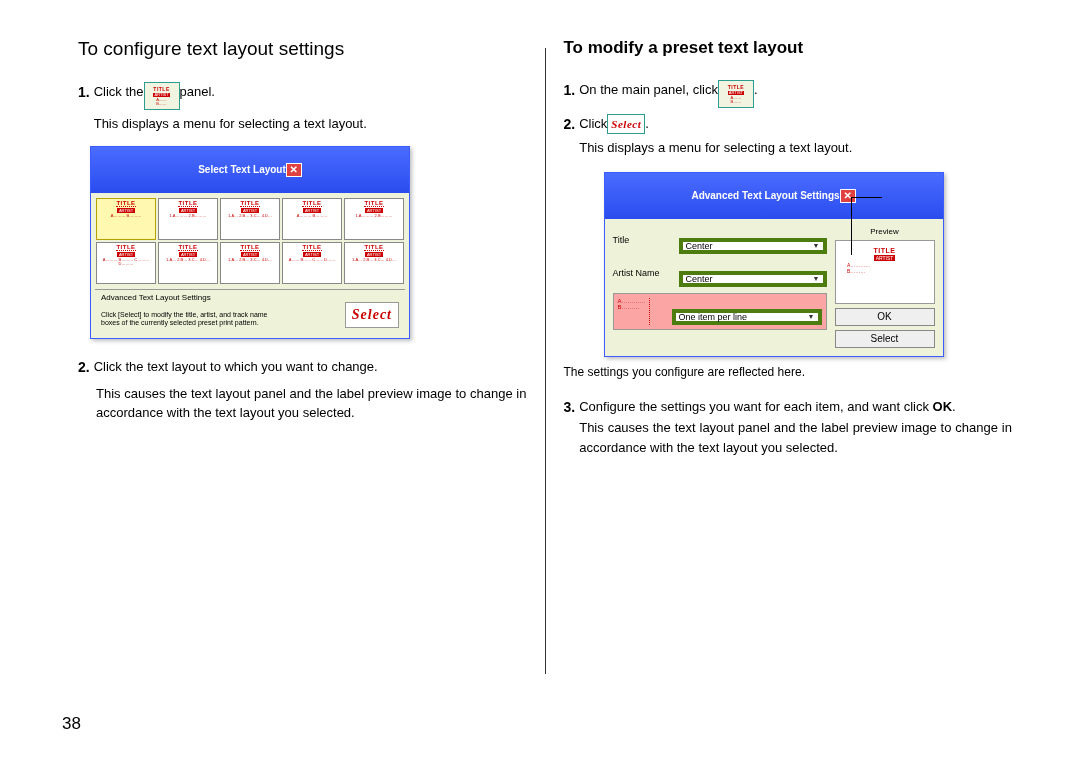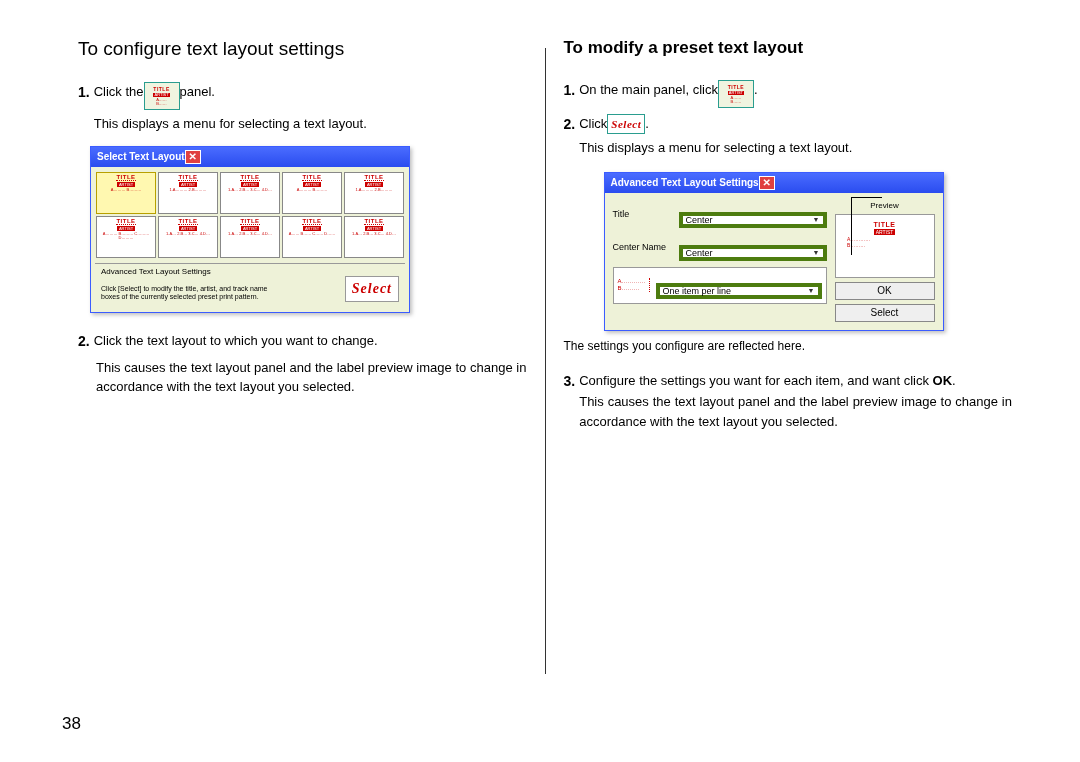--- a/index.html
+++ b/index.html
@@ -110,23 +110,23 @@
     border: 1px solid #3b5cff;
     background: #eef2d8;
     box-shadow: 2px 2px 4px rgba(0,0,0,0.25);
     font-size: 8px;
   }
   .dlg-title {
     background: linear-gradient(#4a6cff, #2a4cef);
     color: #fff;
     font-size: 10px;
     font-weight: bold;
-    padding: 3px 6px;
-    display: flex;
-    justify-content: flex-start;
+    padding: 16px 6px;
+    display: flex;
+    justify-content: center;
     align-items: center;
   }
   .close-btn {
     width: 16px; height: 14px;
     background: #e04040;
     border: 1px solid #fff;
     color: #fff;
     font-size: 10px;
     line-height: 11px;
     text-align: center;
@@ -207,25 +207,24 @@
     font-size: 9px;
     padding: 0 3px;
     display: flex;
     align-items: center;
     justify-content: space-between;
     margin-top: 11px;
   }
   .form-select::after { content: "▼"; font-size: 7px; color: #333; }
   .tracks-row {
     border: 1px solid #999;
-    background: #ffffff;
+    background: #fca5a5;
     padding: 4px;
     display: flex;
-    gap: 6px;
-    align-items: center;
+    gap: 22px;
   }
   .tracks-thumb {
     width: 32px;
     border-right: 1px dotted #c00;
     color: #c00;
     font-size: 6px;
     line-height: 1.1;
   }
   .dlg2-right {
     width: 100px;
@@ -410,21 +409,21 @@
       </div>
       <div class="dlg2-body">
         <div class="dlg2-left">
           <div class="form-row">
             <div class="form-label">Title</div>
             <div class="form-select">
                 <span>Center</span>
               </div>
           </div>
           <div class="form-row">
-            <div class="form-label">Center Name</div>
+            <div class="form-label">Artist Name</div>
             <div class="form-select">
                 <span>Center</span>
               </div>
           </div>
           <div class="tracks-row">
             <div class="tracks-thumb">A…………<br>B………</div>
             <div class="form-select" style="flex:1">
                 <span>One item per line</span>
               </div>
           </div>

